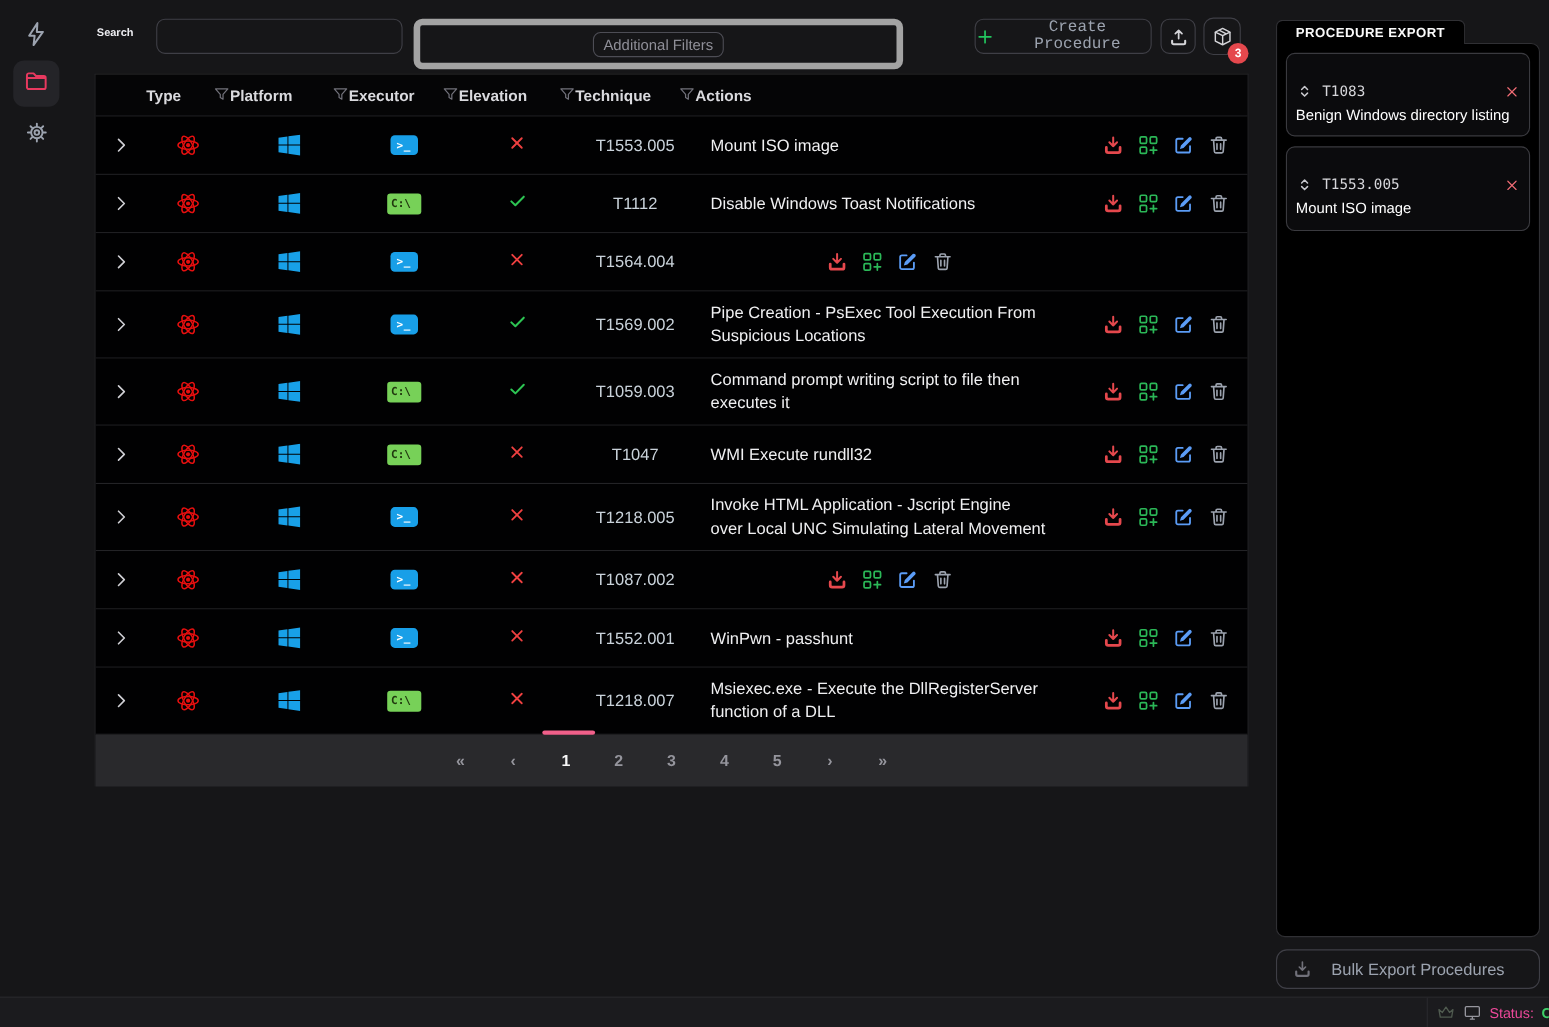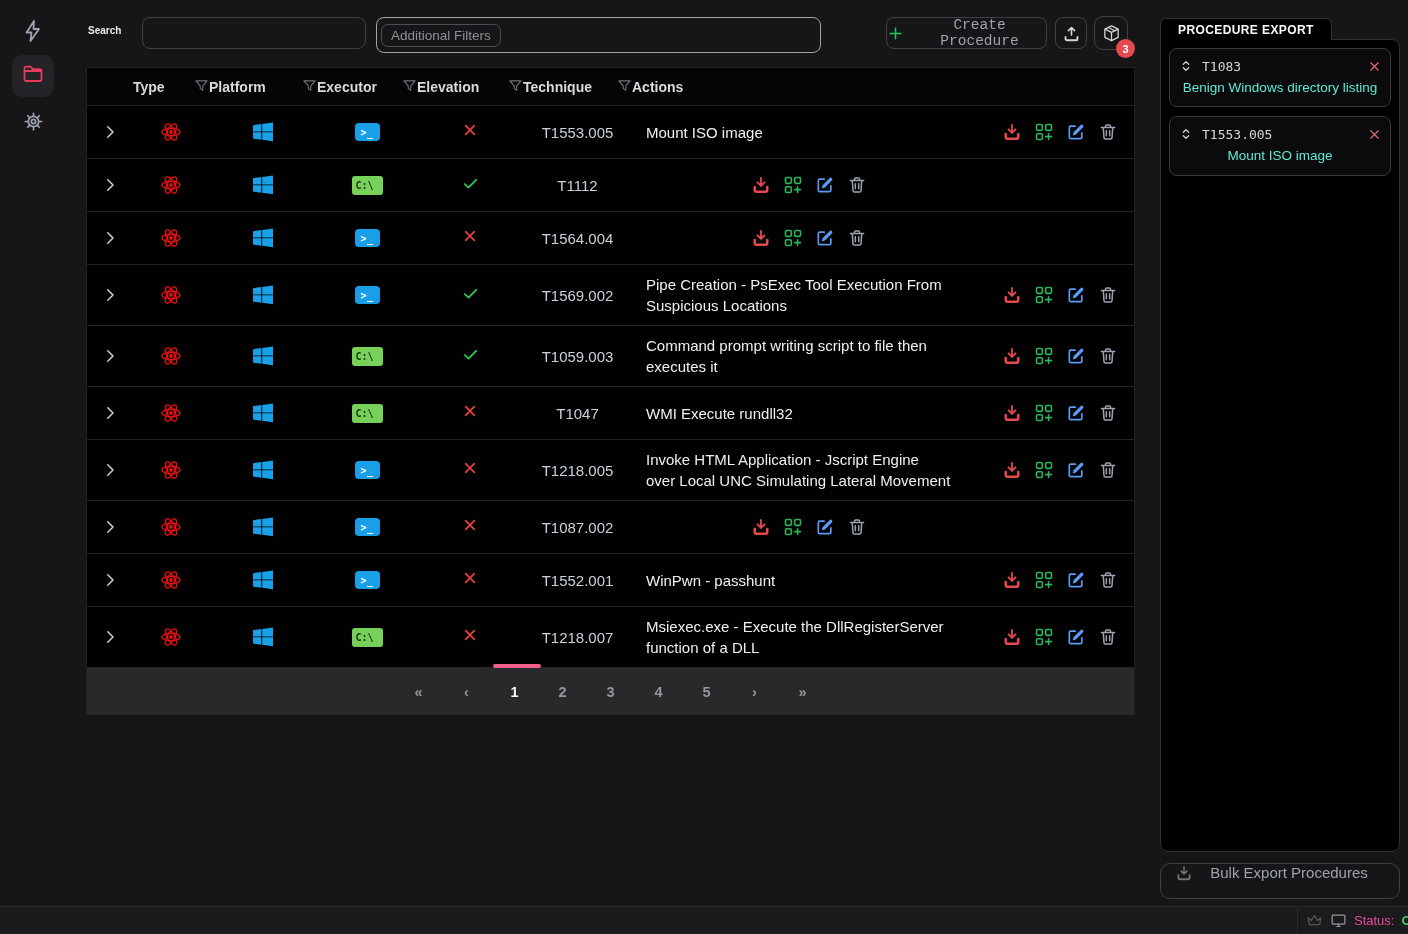--- a/index.html
+++ b/index.html
@@ -8,21 +8,21 @@
   .app { position:relative; width:1408px; height:934px; background:#161618; color:#e4e4e7; }
 
   
   .sidebar { position:absolute; left:0; top:0; width:66px; height:906px; }
   .nav-btn { position:absolute; left:12px; width:42px; height:42px; display:flex; align-items:center; justify-content:center; border-radius:10px; cursor:pointer; }
   .nav-btn.active { background:#242428; }
 
   
   .search-label { position:absolute; left:88px; top:25px; font-size:10px; font-weight:700; color:#ececf0; }
   .search-input { position:absolute; left:142px; top:17px; width:224px; height:32px; background:transparent; border:1px solid #3f3f46; border-radius:8px; color:#e4e4e7; padding:0 10px; font:inherit; font-size:14px; outline:none; }
-  .filters-box { position:absolute; left:376px; top:17px; width:445px; height:32px; border:1px solid #a3a3a3; border-radius:8px; display:flex; align-items:center; padding:17px 4px; cursor:text; }
+  .filters-box { position:absolute; left:376px; top:17px; width:445px; height:32px; border:6px solid #a3a3a3; border-radius:8px; display:flex; align-items:center; padding:17px 4px; cursor:text;justify-content:center; }
   .filters-chip { border:1px solid #4d4d55; border-radius:7px; padding:3px 9px; font-size:13.5px; color:#8f8f98; cursor:pointer; }
   .create-btn { position:absolute; left:886px; top:17px; width:161px; height:32px; border:1px solid #3f3f46; border-radius:8px; background:transparent; color:#9ca3af; font-size:14.5px; display:flex; align-items:center; justify-content:center; gap:9px; cursor:pointer; font-family:Liberation Mono, monospace; }
   .tool-icon-btn { position:absolute; top:17px; width:32px; height:32px; border:1px solid #3f3f46; border-radius:8px; background:transparent; display:flex; align-items:center; justify-content:center; cursor:pointer; }
   .tool-icon-btn.upload { left:1055px; }
   .tool-icon-btn.package { left:1094px; top:16px; width:34px; height:34px; border-radius:9px; }
   .badge { position:absolute; right:-8px; bottom:-9px; width:19px; height:19px; border-radius:50%; background:#e5484d; color:#fff; font-size:11px; font-weight:700; display:flex; align-items:center; justify-content:center; }
 
   
   .ptable { position:absolute; left:86px; top:67px; width:1049px; border:1px solid #212124; border-bottom:none; }
   .grid-cols { display:grid; grid-template-columns:46px 76px 108px 100px 106px 109px 1fr 149px; }
@@ -40,27 +40,27 @@
   .cmd-chip { width:31px; height:19px; background:#77d158; border-radius:3px; color:#21380f; font-family:"DejaVu Sans Mono",monospace; font-size:10px; font-weight:700; display:flex; align-items:center; padding-left:4px; }
   .scroll-thumb { position:absolute; left:406px; top:-4px; width:48px; height:4px; background:#f0608a; border-radius:2px; cursor:grab; }
   .pagination { position:relative; height:47px; background:#29292c; display:flex; align-items:center; justify-content:center; gap:28px; }
   .page-btn { min-width:20px; text-align:center; color:#95959d; font-size:14.5px; font-weight:600; cursor:pointer; user-select:none; }
   .page-btn.current { color:#f7f7f8; }
 
   
   .export-tab { position:absolute; left:1160px; top:18px; height:22px; padding:0 17px; background:#000; border:1px solid #303034; border-bottom:none; border-radius:6px 6px 0 0; display:flex; align-items:center; z-index:2; color:#fafafa; font-size:12px; font-weight:700; letter-spacing:0.4px; }
   .export-panel { position:absolute; left:1160px; top:39px; width:240px; height:813px; background:#000; border:1px solid #303034; border-radius:0 8px 8px 8px; padding:8px; }
   .export-card { border:1px solid #3a3a3f; border-radius:8px; background:#0b0b0d; padding:6px 8px 8px 8px; margin-bottom:9px; }
-  .card-head { display:flex; align-items:center; gap:8px; height:22px; }
+  .card-head { display:flex; align-items:center; gap:8px; height:22px;margin-top:17px; }
   .drag-handle { display:flex; cursor:grab; }
   .card-id { flex:1; font-family:"DejaVu Sans Mono",monospace; font-size:13px; color:#d6d6da; }
   .card-x { display:flex; cursor:pointer; }
-  .card-desc { font-size:13.5px; color:#5eead4; line-height:1.5; margin-top:1px;text-align:center; }
-
-  .bulk-btn { position:absolute; left:1160px; top:863px; width:240px; height:36px; border:1px solid #3f3f46; border-radius:10px; background:transparent; color:#9ca3af; font-size:15px; display:flex; padding:0 14px; cursor:pointer; font-family:inherit; }
+  .card-desc { font-size:13.5px; color:#ffffff; line-height:1.5; margin-top:1px; }
+
+  .bulk-btn { position:absolute; left:1160px; top:863px; width:240px; height:36px; border:1px solid #3f3f46; border-radius:10px; background:transparent; color:#9ca3af; font-size:15px; display:flex; align-items:center; padding:0 14px; cursor:pointer; font-family:inherit; }
   .bulk-btn .bulk-label { flex:1; text-align:center; }
 
   
   .statusbar { position:absolute; left:0; top:906px; width:1408px; height:28px; background:#1b1b1e; border-top:1px solid #28282b; }
   .status-right { position:absolute; right:0; top:0; height:100%; width:111px; border-left:1px solid #2a2a2e; display:flex; align-items:center; gap:7px; padding-left:8px; }
   .status-text { font-size:13px; color:#ec4899; }
   .status-ok { font-size:13px; font-weight:700; color:#3fd068; }
 </style>
 </head>
 <body>
@@ -259,20 +259,21 @@
     </div>
     <div class="cell">
       <span style="">
         <svg width="17" height="17" viewBox="0 0 24 24" fill="none" stroke="#2dc553" stroke-width="2.6" stroke-linecap="round" stroke-linejoin="round">
                 <path d="M4 12.8l5.2 5L20 6.8"></path>
               </svg>
       </span>
 
     </div>
     <div class="cell technique">T1112</div>
+    <div class="cell name">Disable Windows Toast Notifications</div>
     <div class="cell actions">
       <span class="action-icon">
         <svg width="20" height="20" viewBox="0 0 24 24" fill="none" stroke="#e5484d" stroke-width="2.2" stroke-linecap="round" stroke-linejoin="round">
                 <path d="M12 3.5v9.6m0 0L7.8 8.8M12 13.1l4.2-4.3"></path>
                 <path d="M4.5 14.5v3.6a2 2 0 0 0 2 2h11a2 2 0 0 0 2-2v-3.6" stroke-width="3"></path>
               </svg>
       </span>
       <span class="action-icon">
         <svg width="20" height="20" viewBox="0 0 24 24" fill="none" stroke="#2bb757" stroke-width="1.9" stroke-linecap="round">
                 <rect x="3" y="3" width="7" height="7" rx="1.5"></rect>

